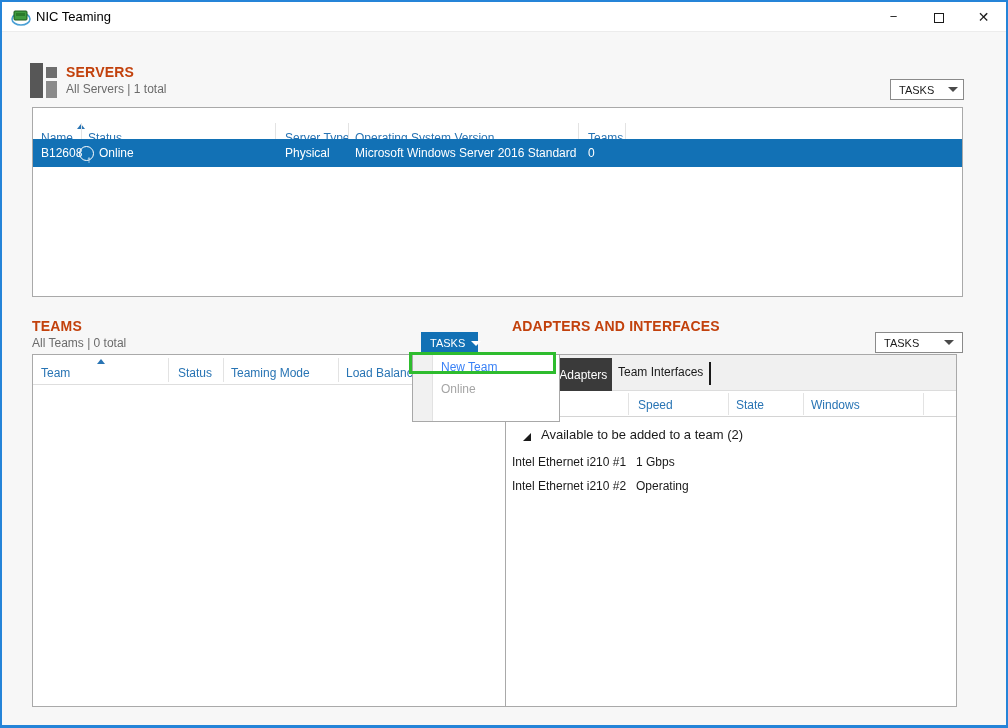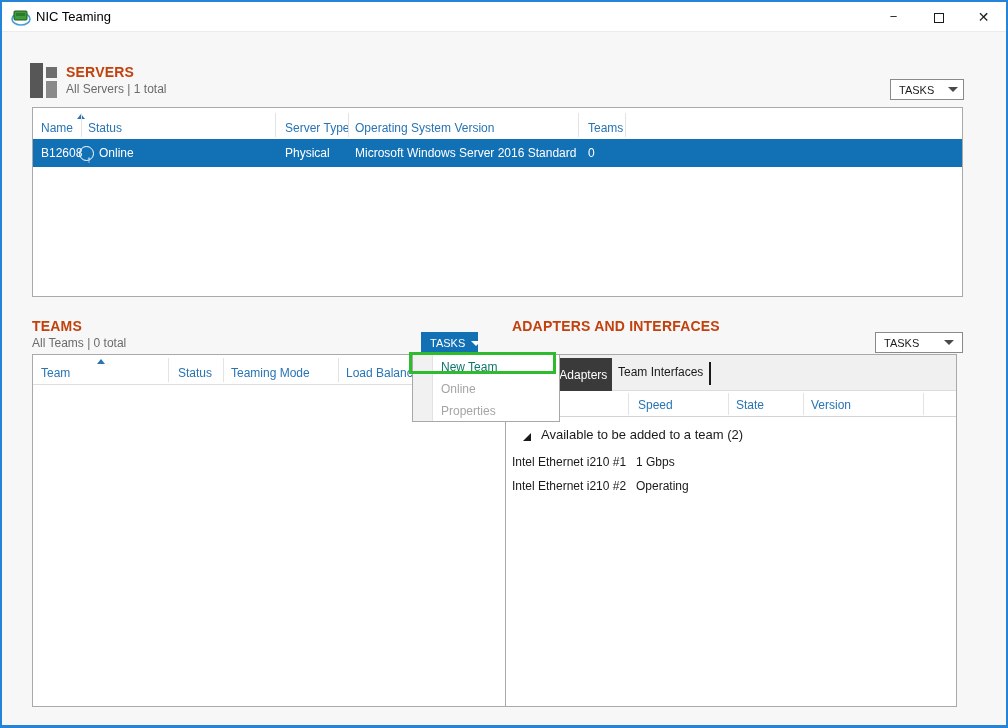--- a/index.html
+++ b/index.html
@@ -32,21 +32,21 @@
   .tasks-btn.active { background:#1271b5; border-color:#1271b5; color:#ffffff; }
   .tasks-btn.active .caret { border-top-color:#ffffff; }
 
   .panel { position:absolute; background:#ffffff; border:1px solid #a9a9a9; }
   .col-h { position:absolute; font-size:12px; color:#2874b4; white-space:nowrap; }
   .sort-arrow { position:absolute; width:0; height:0; border-left:4px solid transparent;
                 border-right:4px solid transparent; border-bottom:5px solid #2874b4; }
   .vsep { position:absolute; width:1px; background:#e3e3e3; }
 
   
-  .srv-header { position:absolute; left:0; right:0; top:2px; height:30px; border-bottom:1px solid #e6e6e6; }
+  .srv-header { position:absolute; left:0; right:0; top:12px; height:30px; border-bottom:1px solid #e6e6e6; }
   .srv-row { position:absolute; left:0; right:0; top:31px; height:28px; background:#1271b5;
              color:#ffffff; font-size:12px; }
   .srv-row span { position:absolute; top:7px; white-space:nowrap; }
   .status-circle { position:absolute; left:46px; top:6px; width:15px; height:15px;
                    border:1.5px solid #fff; border-radius:50%; color:#fff; font-size:10px;
                    line-height:12px; text-align:center; }
 
   
   .tabstrip { position:absolute; left:0; right:0; top:0; height:36px; background:#f0f0f0;
               border-bottom:1px solid #dcdcdc; }
@@ -62,21 +62,21 @@
   .ad-row { position:absolute; left:0; right:0; height:23px; font-size:12px; color:#1a1a1a; }
   .ad-row .nm { position:absolute; left:6px; top:4px; white-space:nowrap; }
   .ad-row .sp { position:absolute; left:130px; top:4px; white-space:nowrap; }
 
   
   .menu { position:absolute; left:410px; top:352px; width:148px; height:68px; background:#ffffff;
           border:1px solid #a8a8a8; z-index:10; }
   .menu .gutter { position:absolute; left:0; top:0; bottom:0; width:20px; background:#f1f1f1;
                   border-right:1px solid #e2e2e2; }
   .menu-item { position:absolute; left:0; right:0; height:22px; font-size:12px;
-               line-height:22px; padding-left:28px; color:#0f766e; white-space:nowrap; }
+               line-height:22px; padding-left:28px; color:#3b82f6; white-space:nowrap; }
   .menu-item.disabled { color:#a5a5a5; }
   .hl-green { position:absolute; left:407px; top:350px; width:147px; height:22px;
               border:3px solid #2ebc2e; z-index:12; pointer-events:none; }
 
   
   .srv-icon { position:absolute; left:28px; top:61px; width:30px; height:36px; }
   .srv-icon i { position:absolute; display:block; }
 </style>
 </head>
 <body>
@@ -164,21 +164,21 @@
       <div class="tab-dark">
         <span>Network Adapters</span>
       </div>
       <span class="tab-light">Team Interfaces</span>
       <span class="tab-divider"></span>
     </div>
     <div style="position:absolute;left:0;right:0;top:36px;height:26px;background:#fff;border-bottom:1px solid #d4d4d4;">
       <span class="sort-arrow" style="left:16px;top:4px;"></span>
       <span class="col-h" style="left:132px;top:7px;">Speed</span>
       <span class="col-h" style="left:230px;top:7px;">State</span>
-      <span class="col-h" style="left:305px;top:7px;">Version</span>
+      <span class="col-h" style="left:305px;top:7px;">Windows</span>
       <span class="vsep" style="left:122px;top:2px;height:22px;"></span>
       <span class="vsep" style="left:222px;top:2px;height:22px;"></span>
       <span class="vsep" style="left:297px;top:2px;height:22px;"></span>
       <span class="vsep" style="left:417px;top:2px;height:22px;"></span>
     </div>
 
     <div style="position:absolute;left:0;right:0;top:72px;height:22px;">
       <span class="grp-tri"></span>
       <span class="grp-label">Available to be added to a team (2)</span>
     </div>
@@ -190,18 +190,17 @@
     <div class="ad-row" style="top:120px;">
       <span class="nm">Intel Ethernet i210 #2</span>
       <span class="sp">Operating</span>
     </div>
   </div>
 
   <div class="menu">
     <div class="gutter"></div>
     <div class="menu-item" style="top:1px;">New Team</div>
     <div class="menu-item disabled" style="top:23px;">Online</div>
-    <div class="menu-item disabled" style="top:45px;">Properties</div>
   </div>
 
   <div class="hl-green"></div>
 
 </div>
 
 </body></html>

